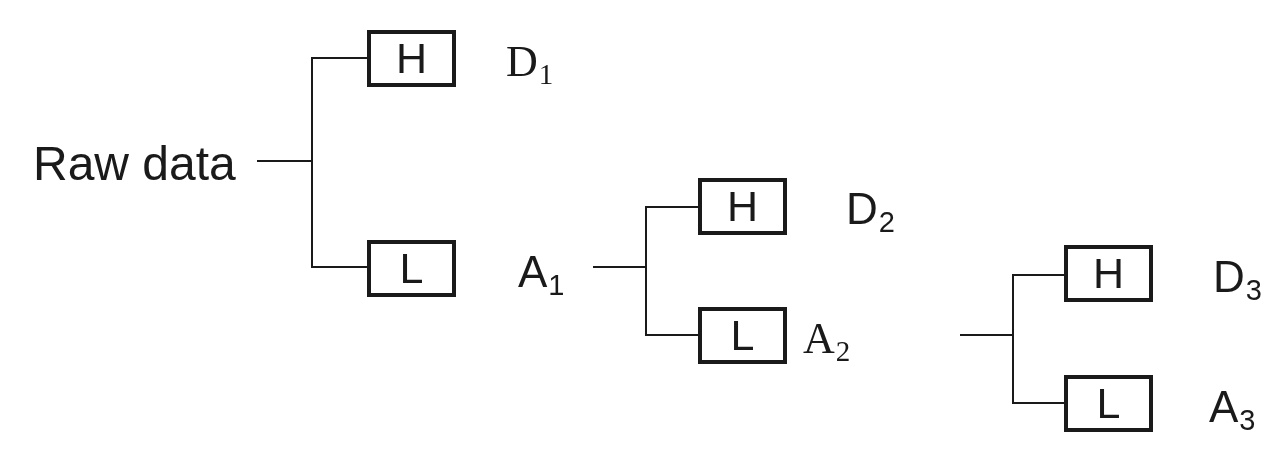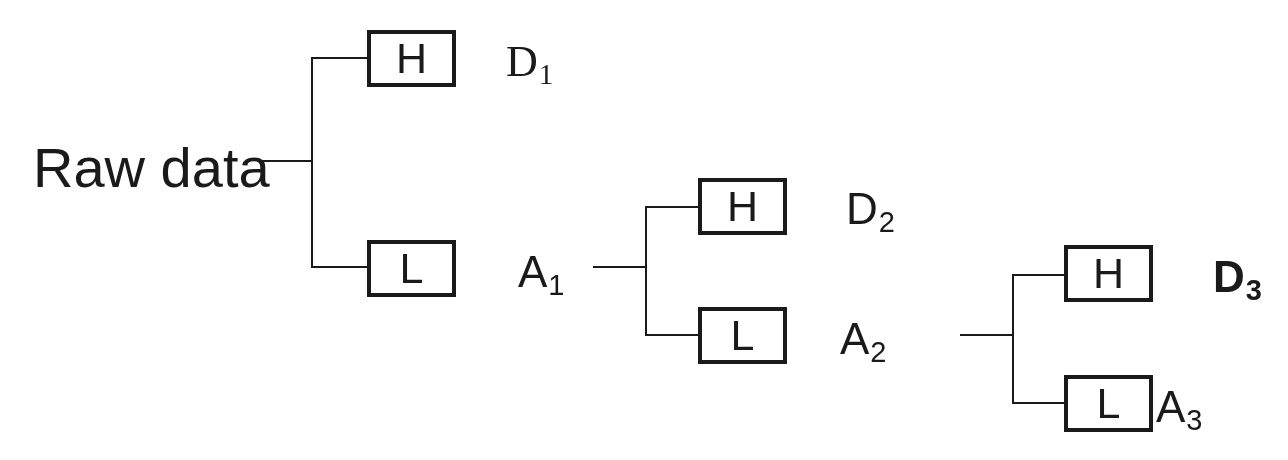--- a/index.html
+++ b/index.html
@@ -35,21 +35,21 @@
     background: #ffffff;
     display: flex;
     align-items: center;
     justify-content: center;
     font-size: 43px;
     font-weight: 300;
     line-height: 1;
   }
   .root-label {
     position: absolute;
-    font-size: 56px;
+    font-size: 48px;
     font-weight: 300;
     line-height: 1;
     white-space: nowrap;
   }
   .out-label {
     position: absolute;
     font-size: 44px;
     font-weight: 300;
     line-height: 1;
     white-space: nowrap;
@@ -95,36 +95,36 @@
   <div class="fbox" style="left:698px; top:178px;">
     <span>H</span>
   </div>
   <div class="out-label" style="left:846px; top:187px;">
     <span>D</span><span class="sub">2</span>
   </div>
 
   <div class="fbox" style="left:698px; top:307px;">
     <span>L</span>
   </div>
-  <div class="out-label" style="left:840px; top:317px;">
+  <div class="out-label" style="left:803px; top:317px;font-family:Liberation Serif, serif;">
     <span>A</span><span class="sub">2</span>
   </div>
 
   <div class="hline" style="left:960px; top:334px; width:53px;"></div>
   <div class="vline" style="left:1012px; top:274px; height:130px;"></div>
   <div class="hline" style="left:1012px; top:274px; width:53px;"></div>
   <div class="hline" style="left:1012px; top:402px; width:53px;"></div>
 
   <div class="fbox" style="left:1064px; top:245px;">
     <span>H</span>
   </div>
-  <div class="out-label" style="left:1213px; top:255px;font-weight:bold;">
+  <div class="out-label" style="left:1213px; top:255px;">
     <span>D</span><span class="sub">3</span>
   </div>
 
   <div class="fbox" style="left:1064px; top:375px;">
     <span>L</span>
   </div>
-  <div class="out-label" style="left:1156px; top:385px;text-align:center;">
+  <div class="out-label" style="left:1209px; top:385px;text-align:center;">
     <span>A</span><span class="sub">3</span>
   </div>
 
 </div>
 
 </body></html>

